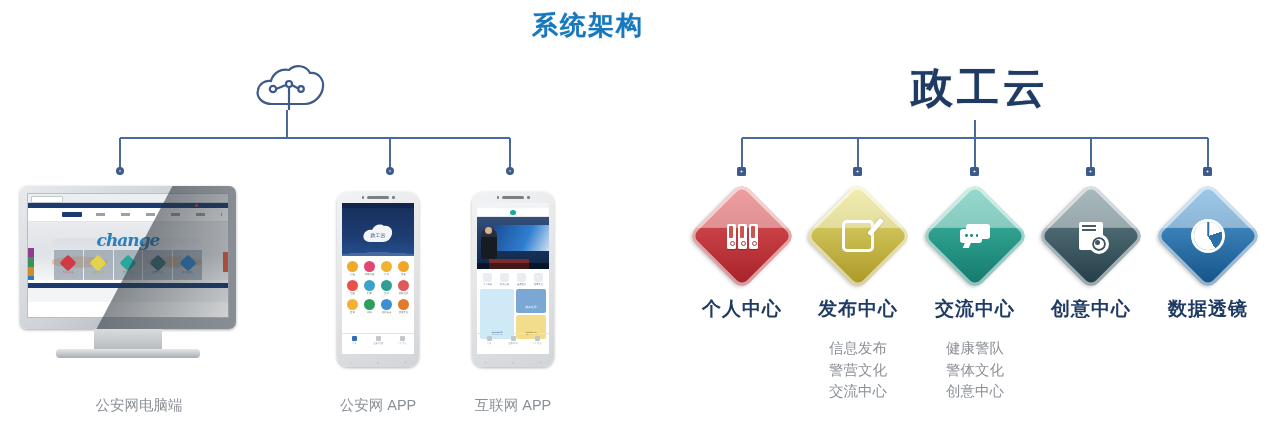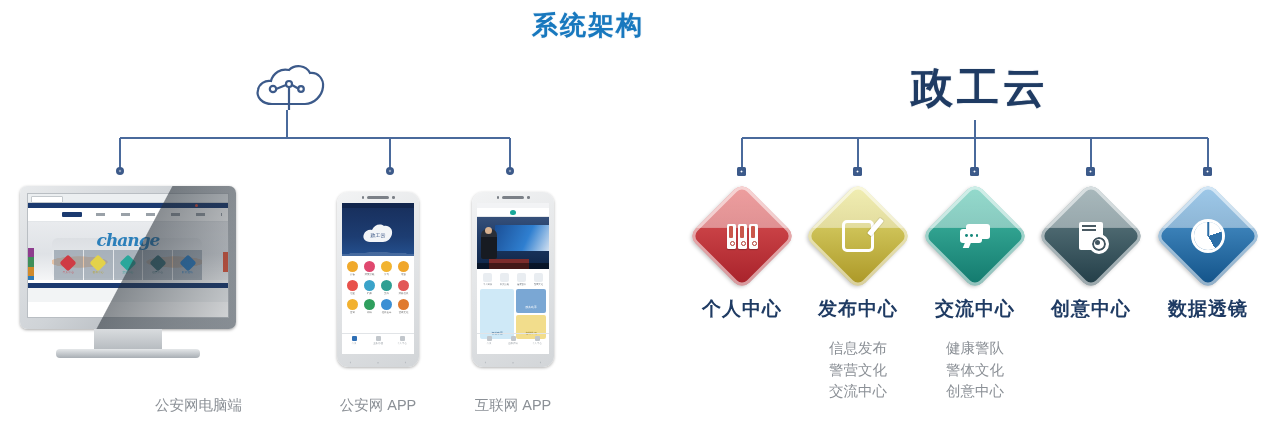--- a/index.html
+++ b/index.html
@@ -293,21 +293,21 @@
           </div>
           <div class="wp-footbar"></div>
           <div class="wp-foot"></div>
         </div>
       </div>
     </div>
     <div class="mon-glare"></div>
     <div class="mon-foot"></div>
     <div class="mon-base"></div>
   </div>
-  <div class="dev-label" style="left:22px;top:396px;width:220px;text-align:right;">公安网电脑端</div>
+  <div class="dev-label" style="left:29px;top:396px;width:220px;">公安网电脑端</div>
 
   <div class="device phone phone1">
     <div class="phone-top">
       <span class="ph-cam"></span>
       <span class="ph-spk"></span>
       <span class="ph-cam"></span>
     </div>
     <div class="ph-screen">
       <div class="p1-status"></div>
       <div class="p1-head">

